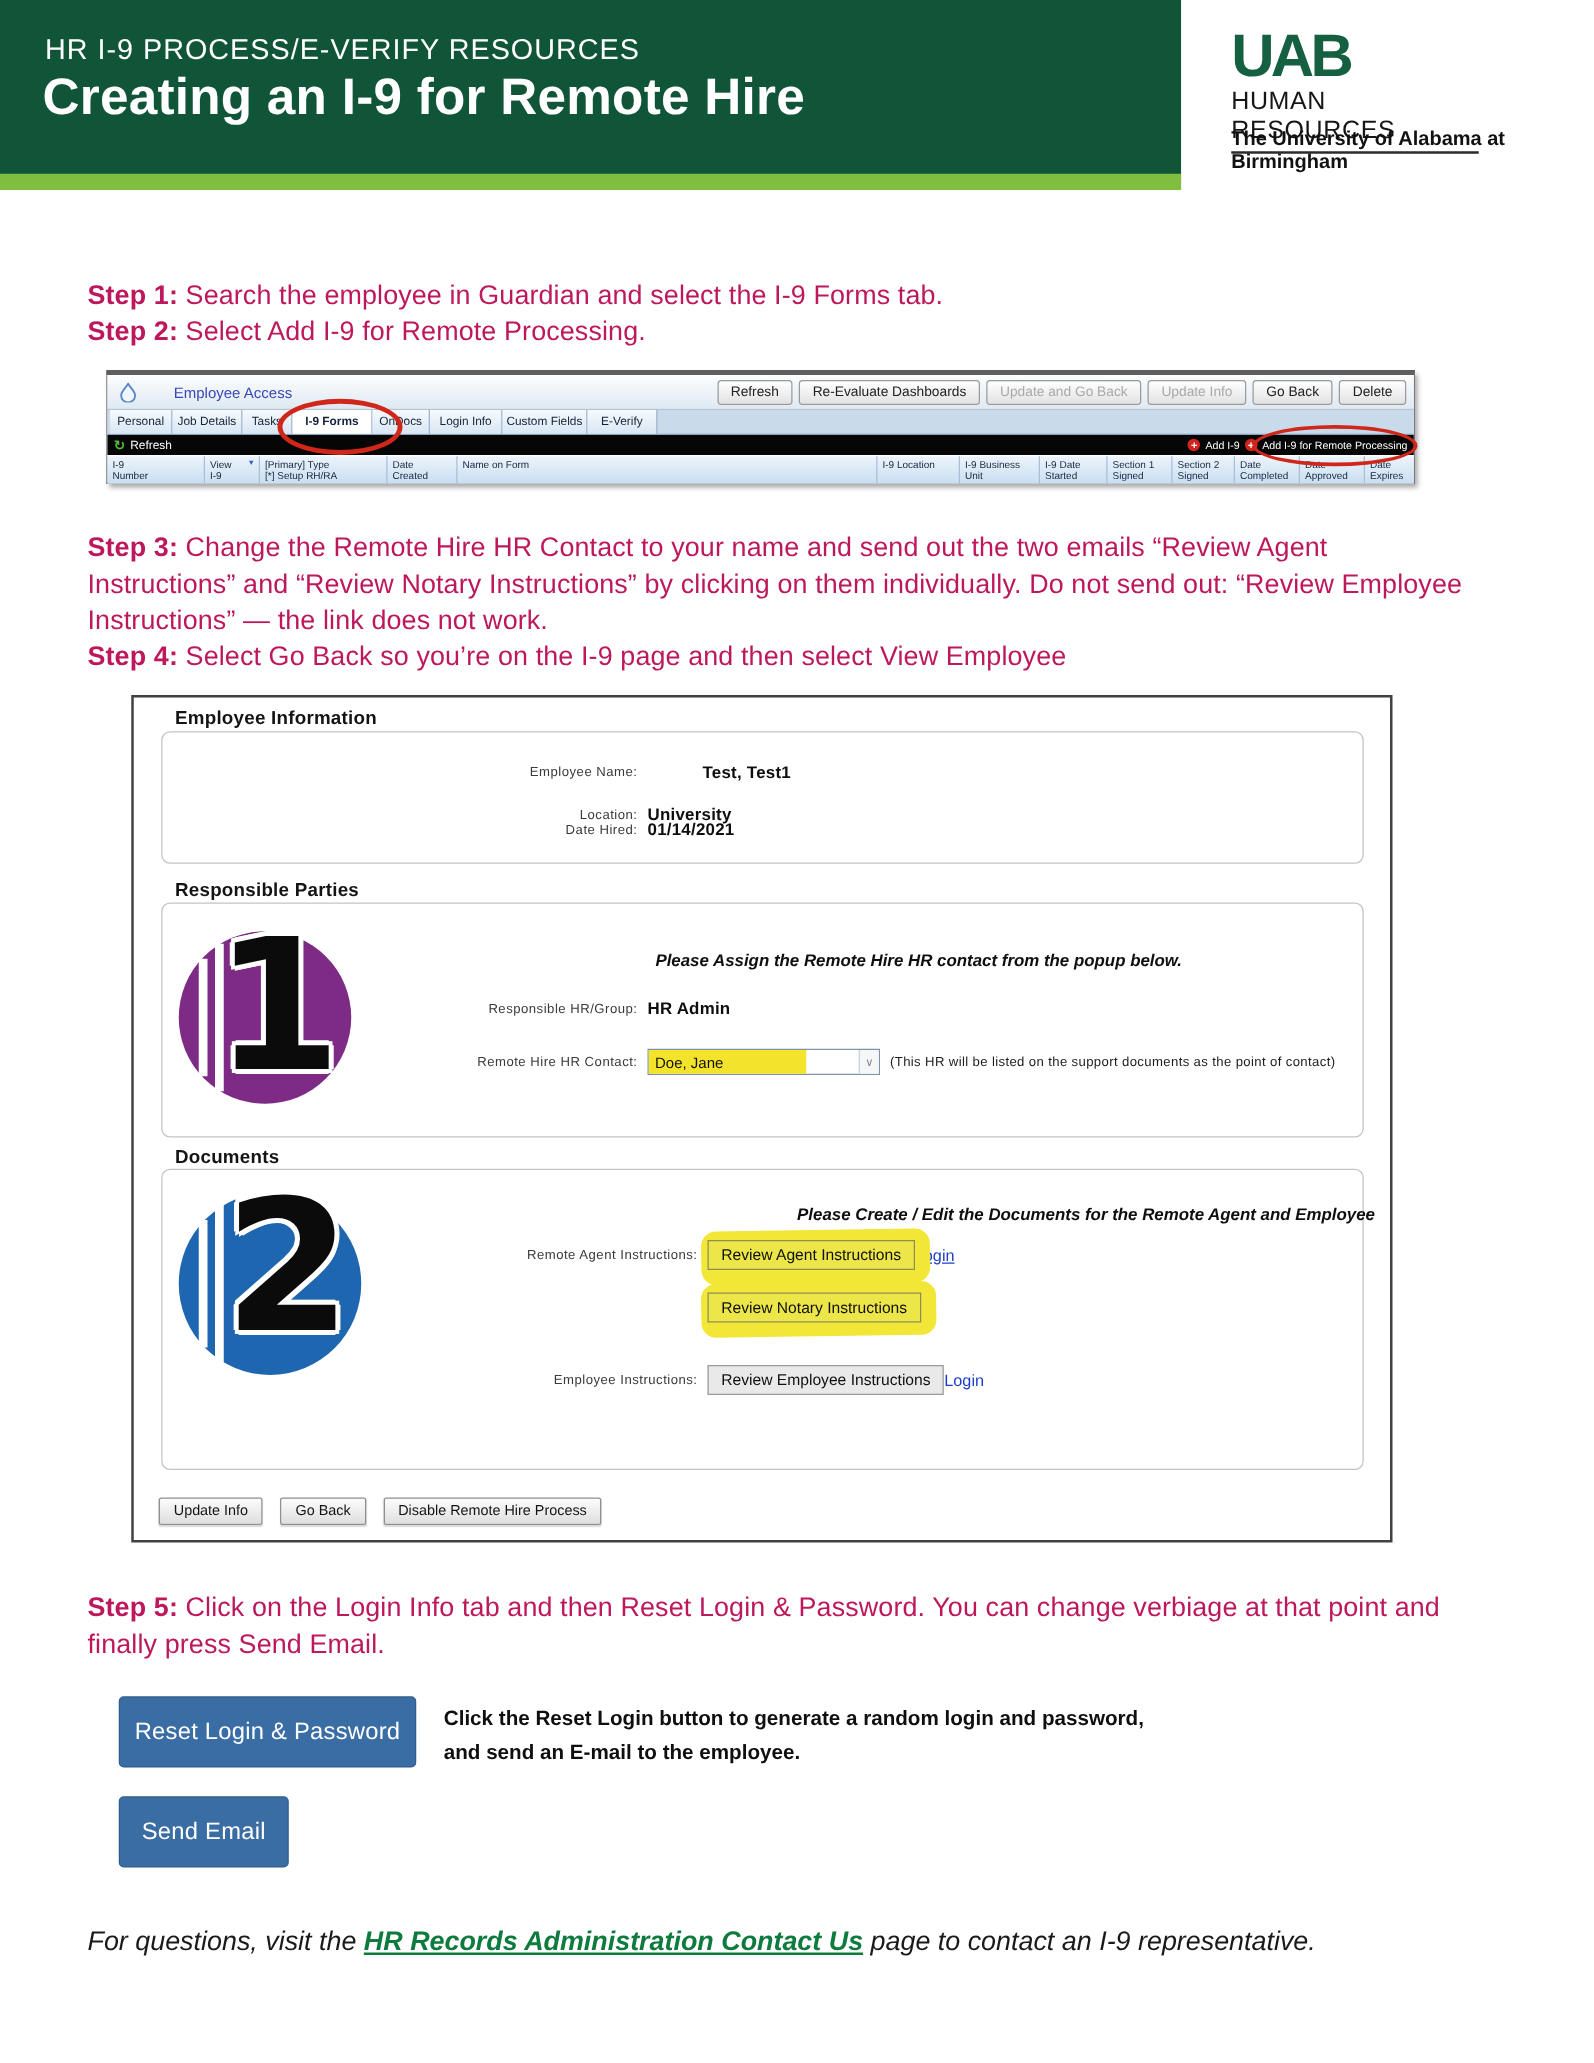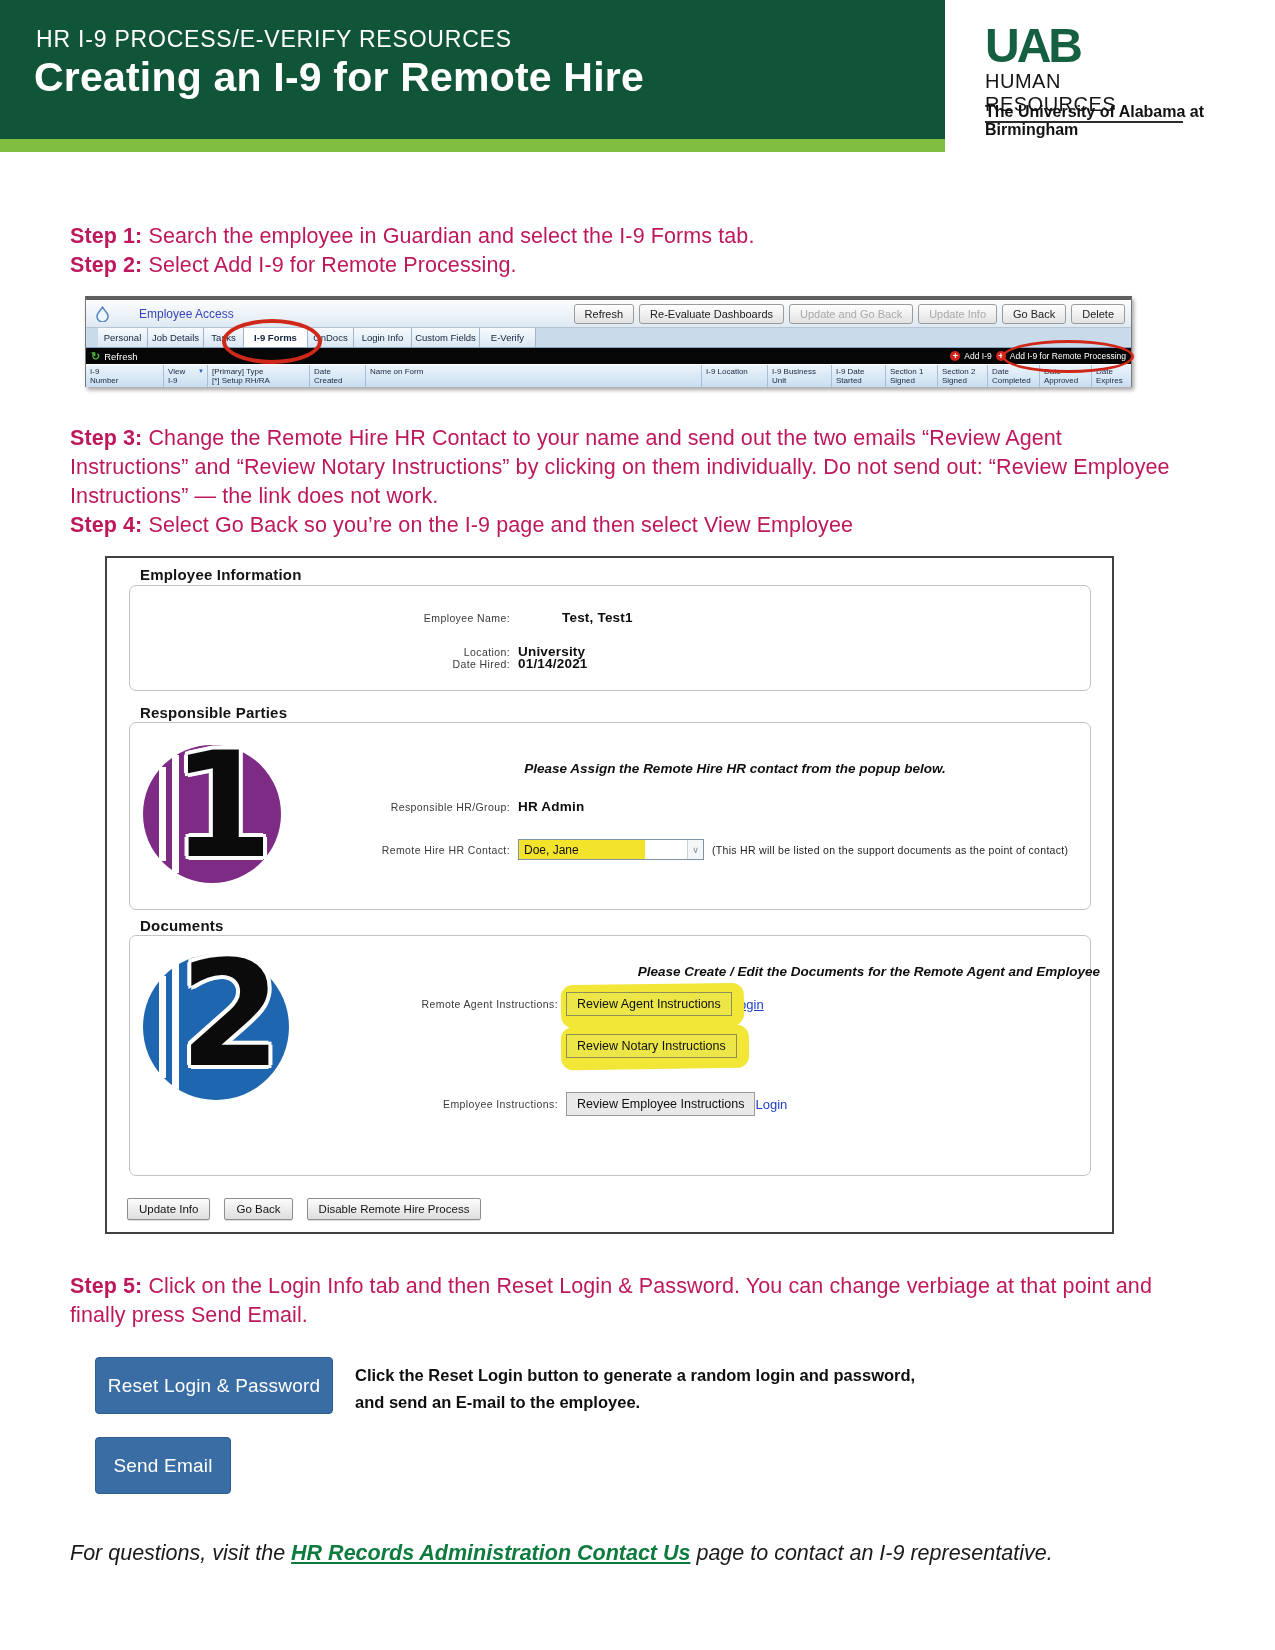--- a/index.html
+++ b/index.html
@@ -27,21 +27,21 @@
 
   
   #shot1{position:absolute;left:85px;top:296px;width:1045px;height:86px;background:#fff;
          border:1px solid #7a7a7a;border-top:4px solid #5f5f5f;box-shadow:2px 3px 4px rgba(0,0,0,.35);}
   .s1-toolbar{height:27px;display:flex;align-items:center;padding:0 6px;background:linear-gradient(#fcfdfe,#dfe9f2);border-bottom:1px solid #b3c4d4;}
   .s1-icon{margin-left:4px;display:inline-flex;}
   .s1-title{color:#3847b8;font-size:12px;margin-left:30px;}
   .s1-actions{margin-left:auto;display:flex;gap:5px;}
   .tb-btn{font-family:inherit;font-size:11px;padding:3px 10px;background:linear-gradient(#fff,#e2e2e2);border:1px solid #9b9b9b;border-radius:3px;color:#222;}
   .tb-btn.disabled{color:#a9a9a9;}
-  .s1-tabs{position:relative;height:19px;display:flex;padding-left:12px;background:#c9daeb;border-bottom:1px solid #8aa4bd;}
+  .s1-tabs{position:relative;height:19px;display:flex;padding-left:2px;background:#c9daeb;border-bottom:1px solid #8aa4bd;}
   .tab{display:flex;align-items:center;justify-content:center;font-size:9.5px;color:#13233a;background:linear-gradient(#f6fafd,#d9e6f3);border-right:1px solid #9fb6cc;box-sizing:border-box;}
   .tab.active{font-weight:700;background:#fff;}
   .s1-bar{position:relative;height:16px;background:#060606;color:#fff;display:flex;align-items:center;padding:0 5px;font-size:9.5px;}
   .refresh-ic{color:#52b43a;font-weight:700;font-size:11px;margin-right:4px;}
   .bar-right{margin-left:auto;display:flex;align-items:center;gap:4px;font-size:8.5px;}
   .plus{display:inline-block;width:10px;height:10px;border-radius:50%;background:#d2241c;color:#fff;font-size:9px;line-height:10px;text-align:center;font-weight:700;}
   .s1-grid{display:flex;height:22px;background:linear-gradient(#ecf4fb,#c9def1);border-top:1px solid #fff;color:#18273f;}
   .gc{position:relative;border-right:1px solid #a8bfd8;padding:2px 0 0 4px;font-size:8px;line-height:9px;box-sizing:border-box;overflow:hidden;}
   .funnel{position:absolute;top:2px;right:3px;font-size:6px;color:#2a62c9;}
   .ellipse{position:absolute;border-radius:50%;z-index:5;background:transparent;}

